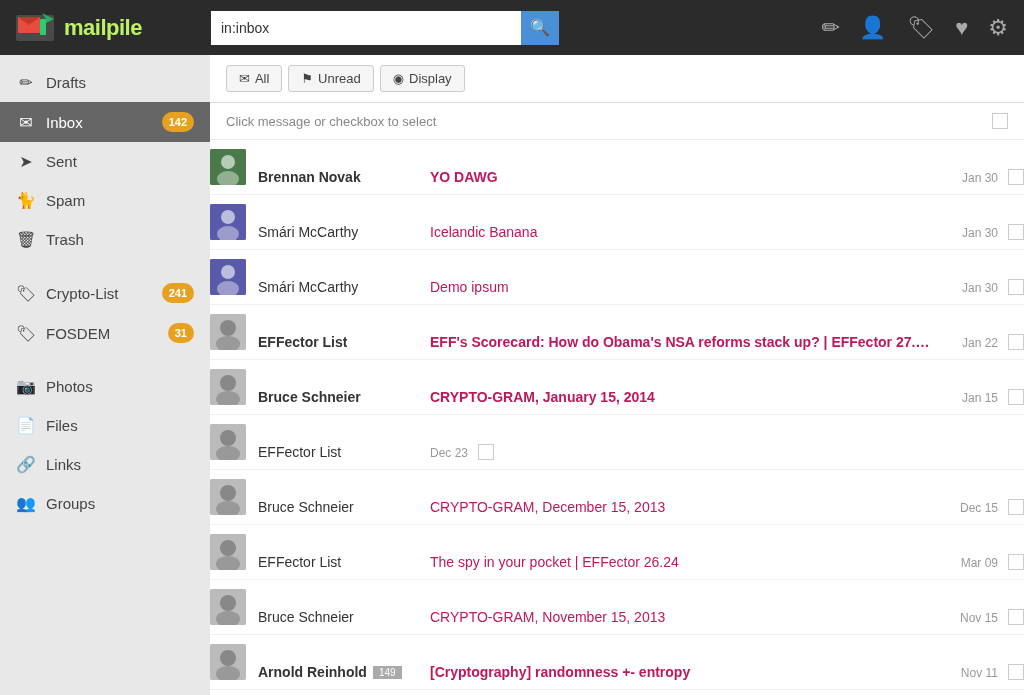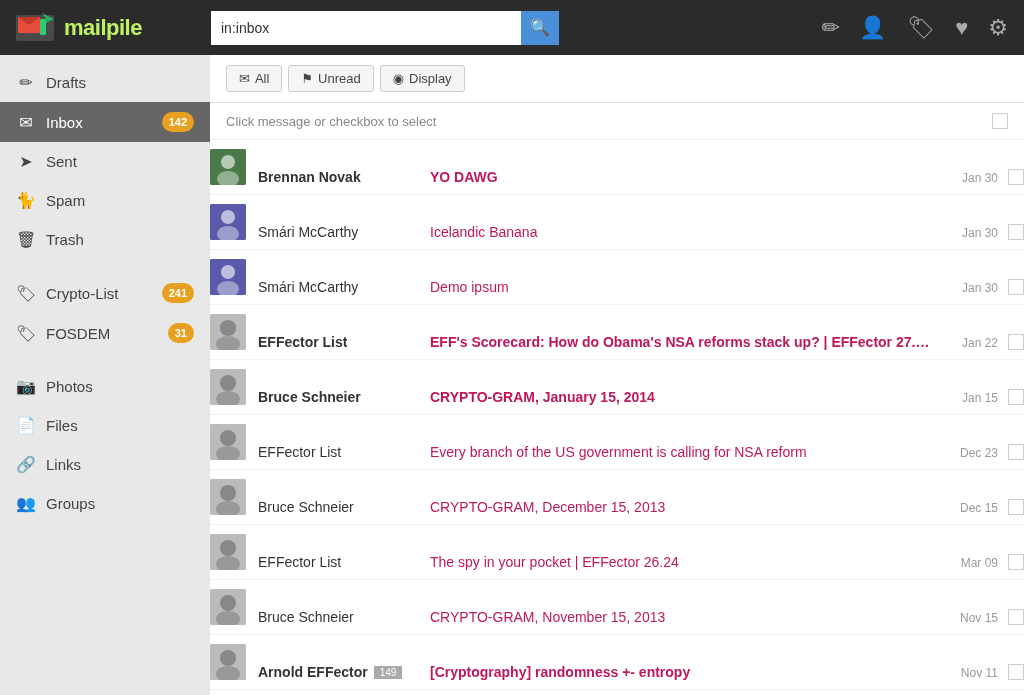--- a/index.html
+++ b/index.html
@@ -453,21 +453,20 @@
           <div class="avatar" style="background: rgb(204, 204, 204);">
             <svg xmlns="http://www.w3.org/2000/svg" width="36" height="36">
               <rect width="36" height="36" fill="#bbb"></rect>
               <circle cx="18" cy="14" r="8" fill="#888"></circle>
               <ellipse cx="18" cy="30" rx="12" ry="8" fill="#999"></ellipse>
             </svg>
           </div>
           <div class="sender-col">
             <span class="sender-name">EFFector List</span>
           </div>
-          <span class="subject">Every branch of the US government is calling for NSA reform</span>
           <span class="email-date">Dec 23</span>
           <div class="row-checkbox"></div>
         </div>
         <div class="email-row">
           <div class="avatar" style="background: rgb(204, 204, 204);">
             <svg xmlns="http://www.w3.org/2000/svg" width="36" height="36">
               <rect width="36" height="36" fill="#bbb"></rect>
               <circle cx="18" cy="14" r="8" fill="#888"></circle>
               <ellipse cx="18" cy="30" rx="12" ry="8" fill="#999"></ellipse>
             </svg>
@@ -511,21 +510,21 @@
         </div>
         <div class="email-row unread">
           <div class="avatar" style="background: rgb(204, 204, 204);">
             <svg xmlns="http://www.w3.org/2000/svg" width="36" height="36">
               <rect width="36" height="36" fill="#bbb"></rect>
               <circle cx="18" cy="14" r="8" fill="#888"></circle>
               <ellipse cx="18" cy="30" rx="12" ry="8" fill="#999"></ellipse>
             </svg>
           </div>
           <div class="sender-col">
-            <span class="sender-name">Arnold EFFector</span>
+            <span class="sender-name">Arnold Reinhold</span>
             <span class="sender-badge">149</span>
           </div>
           <span class="subject">[Cryptography] randomness +- entropy</span>
           <span class="email-date">Nov 11</span>
           <div class="row-checkbox"></div>
         </div>
         <div class="email-row"></div>
       </div>
 
   </div>

